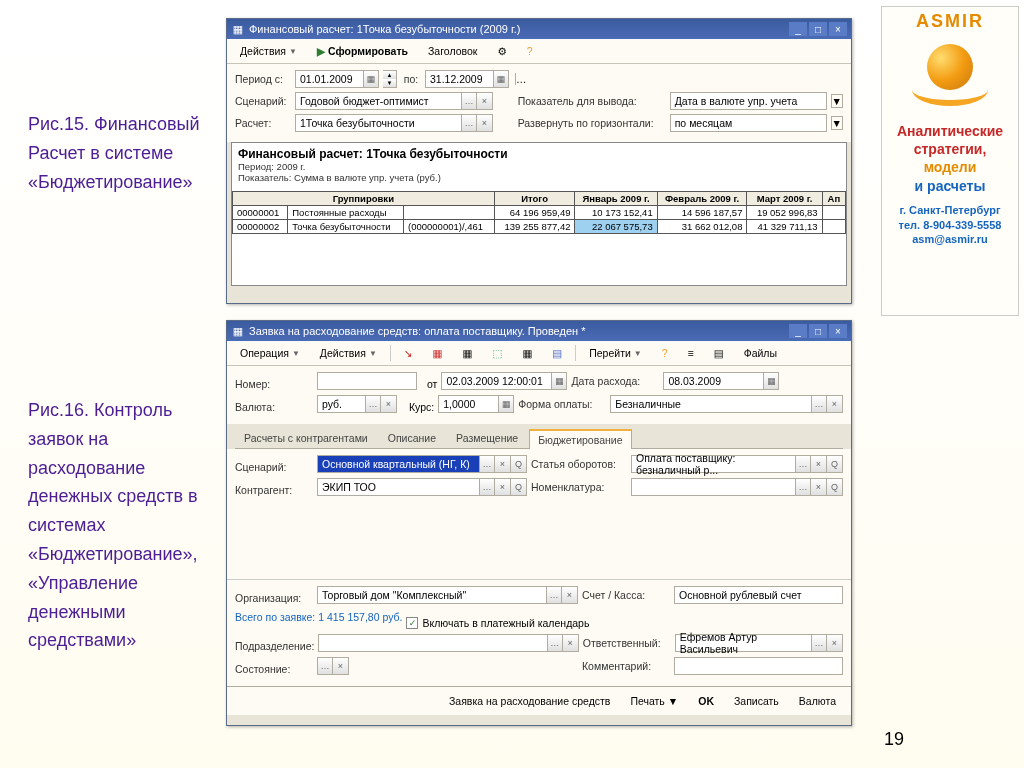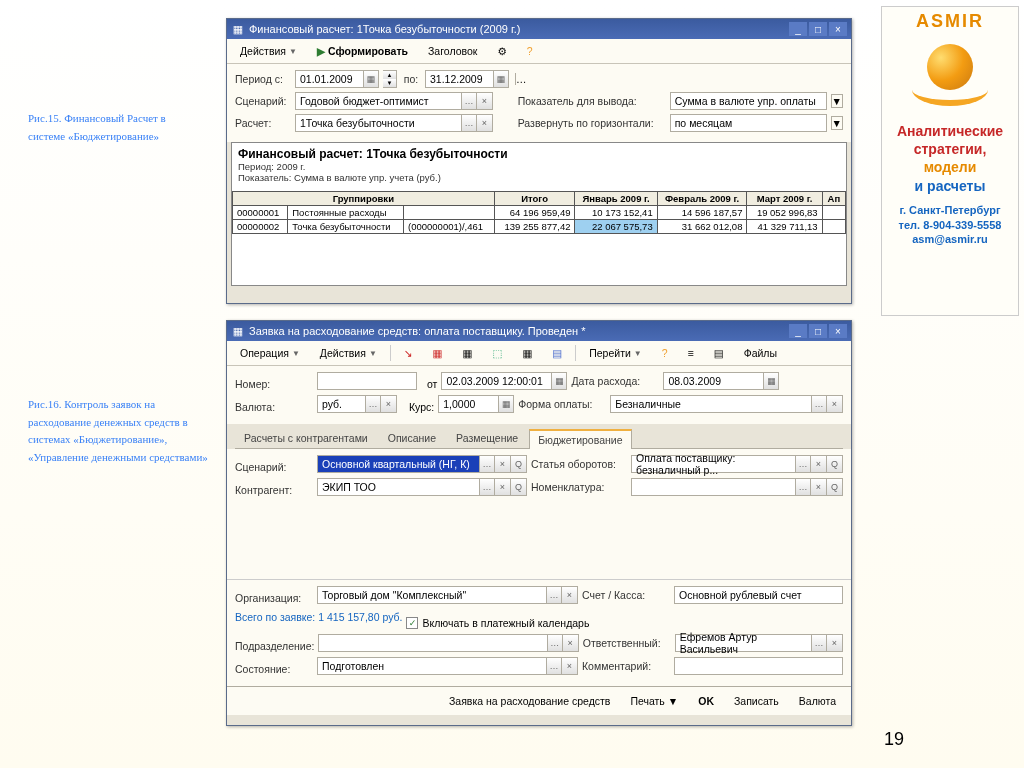--- a/index.html
+++ b/index.html
@@ -1,17 +1,17 @@
 <!DOCTYPE html>
 <html><head>
 <meta charset="utf-8">
 <style>
   * { box-sizing: border-box; margin: 0; padding: 0; }
   body { width: 1024px; height: 768px; font-family: Tahoma, Arial, sans-serif; font-size: 10.5px; background: linear-gradient(to bottom, #ffffff, #fffcf0); overflow: hidden; position: relative; }
-  .caption { color: #3b82f6; font-size: 11px; line-height: 1.6; position: absolute; font-family: Liberation Serif, serif; }
+  .caption { color: #4c1d95; font-size: 18px; line-height: 1.6; position: absolute; }
   .cap1 { left: 28px; top: 110px; width: 175px; }
   .cap2 { left: 28px; top: 396px; width: 185px; }
   .pagenum { position: absolute; right: 120px; bottom: 18px; font-size: 18px; }
   .asmir { position: absolute; right: 5px; top: 6px; width: 138px; height: 310px; border: 1px solid #ccc; text-align: center; padding: 4px; background: #fffef8; }
   .asmir .logo { width: 80px; height: 80px; margin: 4px auto; position: relative; }
   .asmir .logo .ball { width: 46px; height: 46px; border-radius: 50%; background: radial-gradient(circle at 30% 30%, #ffdd70, #f39c12, #c97810); position: absolute; left: 17px; top: 8px; }
   .asmir .logo .swoosh { width: 76px; height: 32px; border-bottom: 6px solid #f5a623; border-radius: 50%; position: absolute; bottom: 10px; left: 2px; }
   .asmir .brand { color: #e68a00; font-size: 18px; font-weight: bold; letter-spacing: 2px; }
   .asmir .slog { font-size: 14px; font-weight: bold; line-height: 1.3; margin-top: 6px; }
   .asmir .sl1 { color: #c62828; } .asmir .sl2 { color: #e68a00; } .asmir .sl3 { color: #1565c0; }
@@ -127,21 +127,21 @@
     </div>
     <div class="prow">
       <span class="plabel">Сценарий:</span>
       <span class="pselect">
           <span class="pinput" style="width:166px">Годовой бюджет-оптимист</span>
           <span class="pbtn">…</span>
           <span class="pbtn">×</span>
         </span>
       <span class="sep-col"></span>
       <span class="plabel w">Показатель для вывода:</span>
-      <span class="pinput" style="width:186px">Сумма в валюте упр. оплаты</span>
+      <span class="pinput" style="width:186px">Дата в валюте упр. учета</span>
       <span class="pbtn" style="border:1px solid #b0aca0">▼</span>
     </div>
     <div class="prow">
       <span class="plabel">Расчет:</span>
       <span class="pselect">
           <span class="pinput" style="width:166px">1Точка безубыточности</span>
           <span class="pbtn">…</span>
           <span class="pbtn">×</span>
         </span>
       <span class="sep-col"></span>
@@ -340,21 +340,20 @@
         <span class="pselect" style="flex:1">
             <span class="pinput" style="flex:1">Ефремов Артур Васильевич</span>
             <span class="pbtn">…</span>
             <span class="pbtn">×</span>
           </span>
       </span>
     </div>
     <div class="frow">
       <span class="flabel">Состояние:</span>
       <span class="pselect" style="flex:1">
-          <span class="pinput" style="flex:1">Подготовлен</span>
           <span class="pbtn">…</span>
           <span class="pbtn">×</span>
         </span>
       <span class="col2">
         <span class="flabel" style="min-width:88px">Комментарий:</span>
         <span class="pinput" style="flex:1"></span>
       </span>
     </div>
   </div>
   <div class="bbar">

